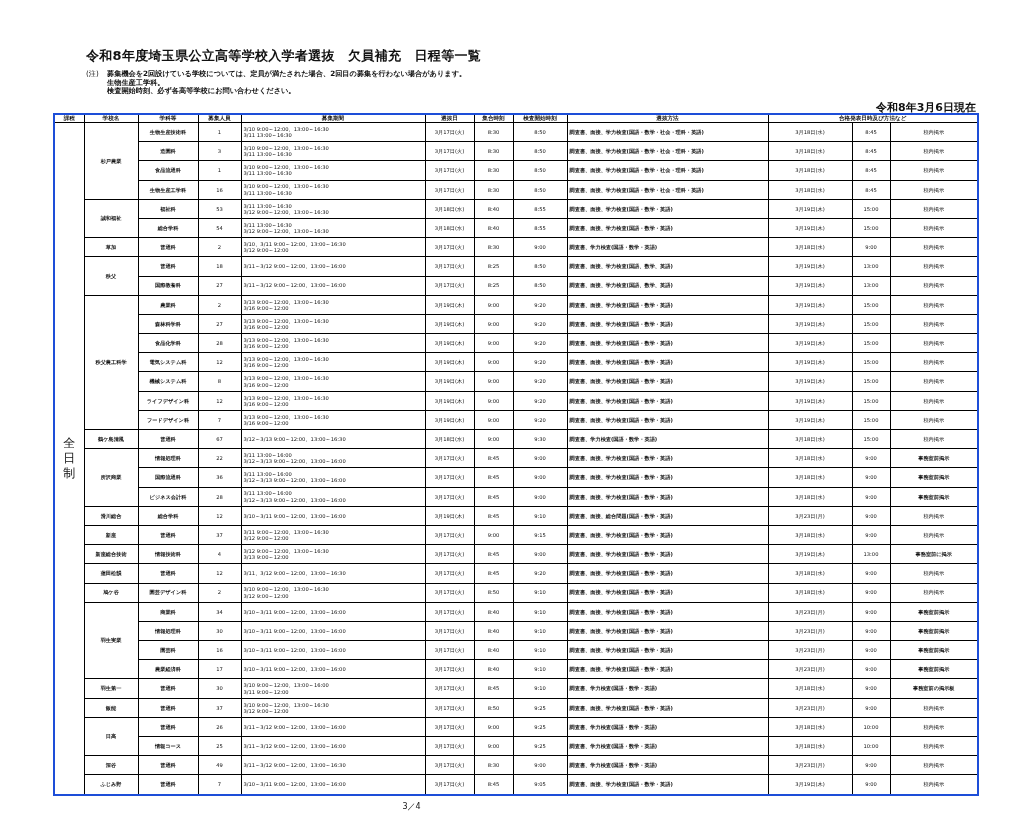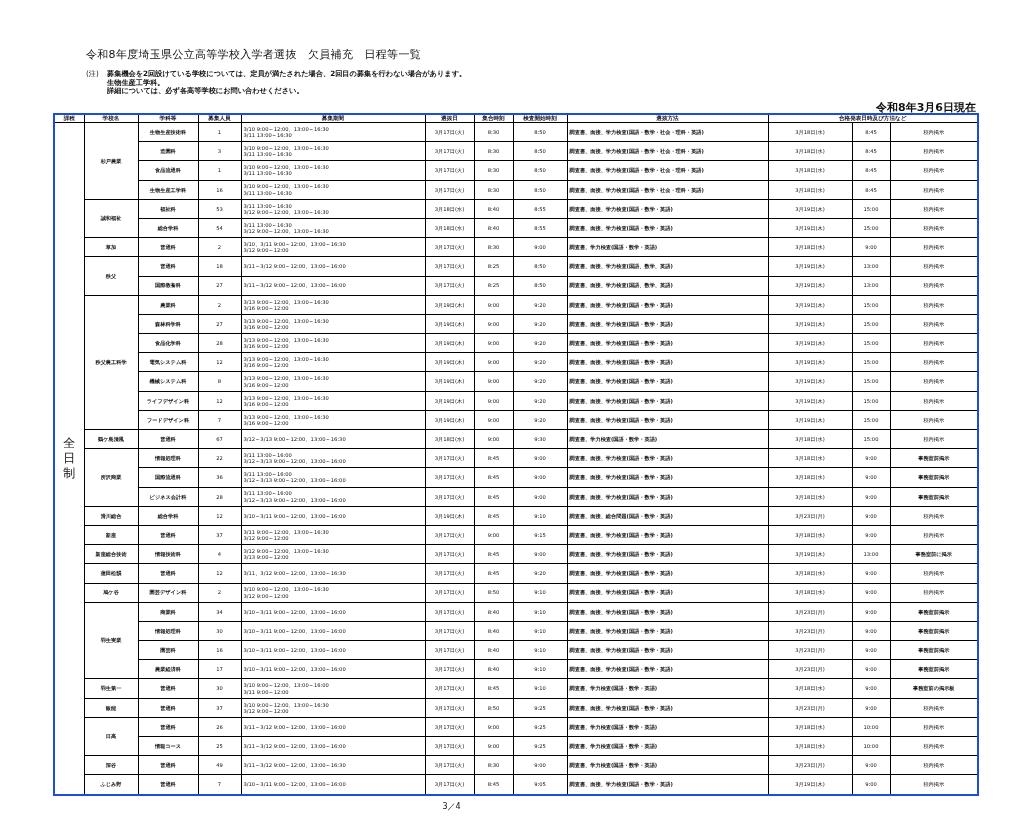--- a/index.html
+++ b/index.html
@@ -1,52 +1,52 @@
 <!DOCTYPE html>
 <html><head>
 <meta charset="utf-8">
 <style>
   html, body { margin:0; padding:0; background:#fff; }
   body { width:1032px; height:835px; position:relative; overflow:hidden;
          font-family:"DejaVu Sans", "Liberation Sans", sans-serif; color:#111; }
-  .title { position:absolute; left:86px; top:47px; font-size:11px; font-weight:normal; letter-spacing:0.3px; }
+  .title { position:absolute; left:86px; top:47px; font-size:13px; font-weight:bold; letter-spacing:0.3px; }
   .notes { position:absolute; left:86px; top:70px; font-size:7.2px; line-height:8.6px; font-weight:bold; }
   .notes .row { display:flex; }
   .notes .lbl { width:21px; font-weight:normal; }
   .asof { position:absolute; right:56px; top:100px; font-size:11px; font-weight:bold; }
   table { position:absolute; left:53px; top:113px; width:924px; border-collapse:collapse;
           table-layout:fixed; font-size:5.2px; border:2px solid #1d4ed8; }
   td, th { border:1px solid #000; padding:0 2px; overflow:hidden; white-space:nowrap; }
   th { font-weight:bold; height:7px; line-height:7px; font-size:5.6px; text-align:center; }
   td { height:18.2px; text-align:center; vertical-align:middle; line-height:6.2px; }
   td.period { text-align:left; }
   td.method { text-align:left; font-weight:bold; }
   td.course-cell { font-size:12px; line-height:15px; font-weight:normal; white-space:normal; }
   td.school { font-weight:bold; }
   td.dept { font-weight:bold; }
   td.pub-bold { font-weight:bold; }
-  .pager { position:absolute; left:0; width:823px; top:801px; text-align:center; font-size:8px;margin-left:40px; }
+  .pager { position:absolute; left:0; width:823px; top:801px; text-align:center; font-size:8px; }
 </style>
 </head>
 <body>
 
 <div class="title">令和8年度埼玉県公立高等学校入学者選抜　欠員補充　日程等一覧</div>
 
 <div class="notes">
   <div class="row">
       <span class="lbl">(注)</span>
       <span>募集機会を2回設けている学校については、定員が満たされた場合、2回目の募集を行わない場合があります。</span>
     </div>
   <div class="row">
       <span class="lbl"></span>
       <span>生物生産工学科。</span>
     </div>
   <div class="row">
       <span class="lbl"></span>
-      <span>詳細については、必ず各高等学校にお問い合わせください。</span>
+      <span>検査開始時刻、必ず各高等学校にお問い合わせください。</span>
     </div>
 </div>
 
 <div class="asof">令和8年3月6日現在</div>
 
 <table>
   <colgroup>
     <col style="width:30px">
       <col style="width:54px">
       <col style="width:60px">

